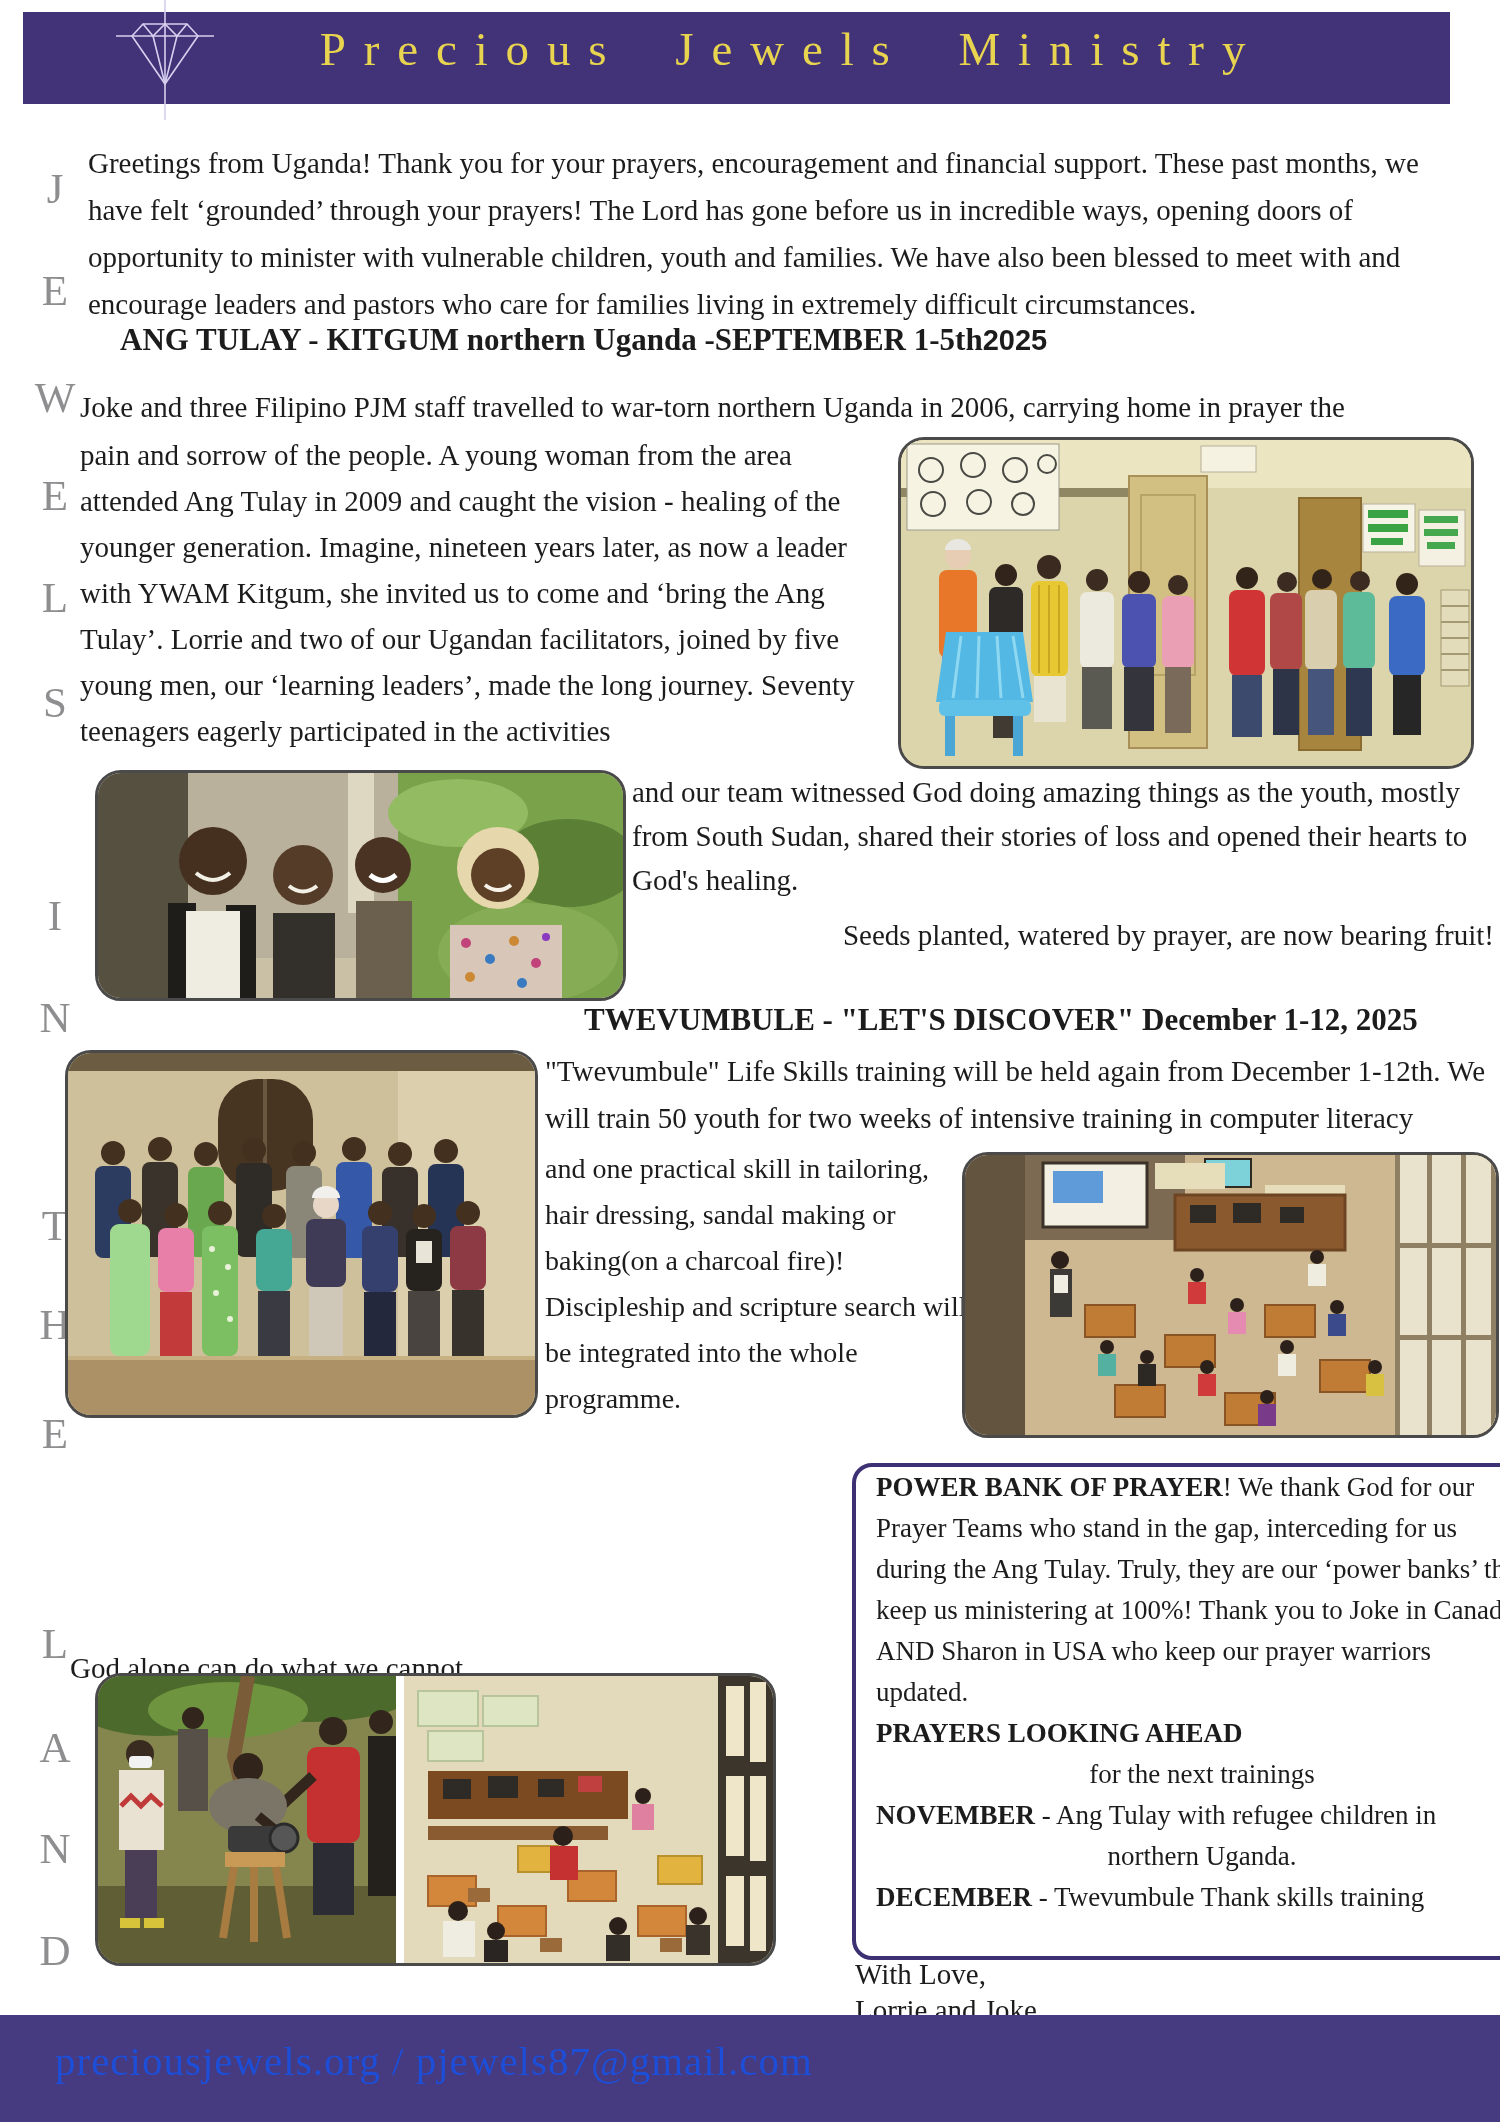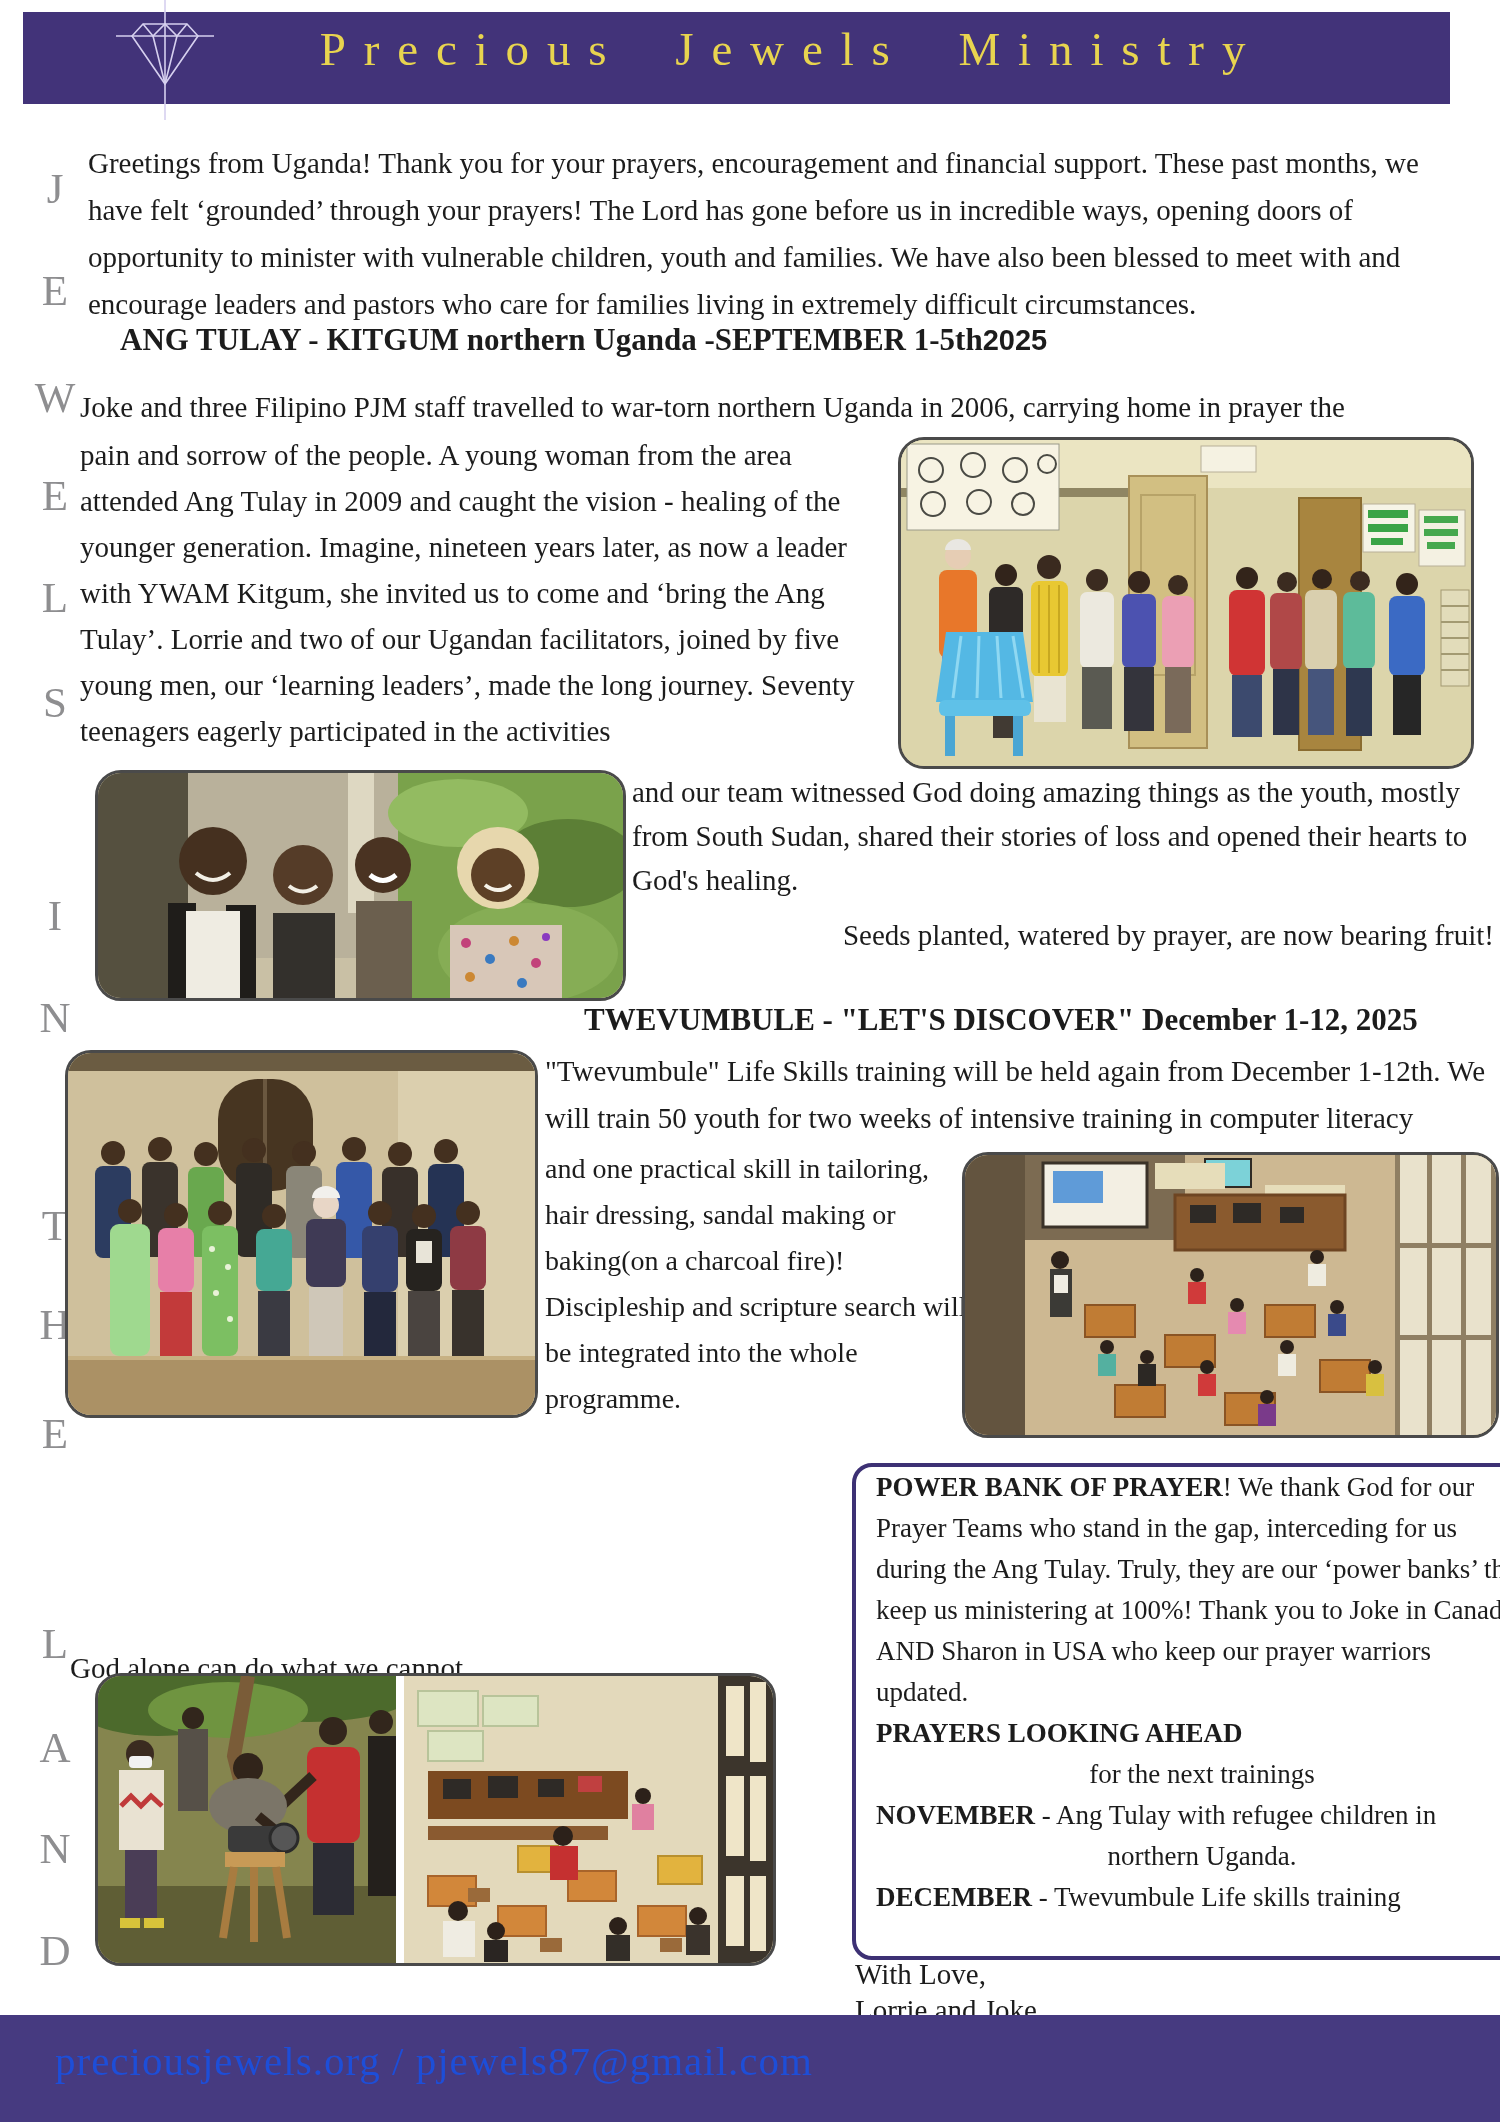--- a/index.html
+++ b/index.html
@@ -329,21 +329,21 @@
   </div>
 
   <div class="abs body-text" style="left:70px;top:1645px;">God alone can do what we cannot.</div>
 
   <div class="abs pbox">
     <p><span class="b">POWER BANK OF PRAYER</span><span>! We thank God for our Prayer Teams who stand in the gap, interceding for us during the Ang Tulay. Truly, they are our ‘power banks’ that keep us ministering at 100%! Thank you to Joke in Canada AND Sharon in USA who keep our prayer warriors updated.</span></p>
     <p class="b">PRAYERS LOOKING AHEAD</p>
     <p class="ctr">for the next trainings</p>
     <p><span class="b">NOVEMBER</span><span> - Ang Tulay with refugee children in</span></p>
     <p class="ctr">northern Uganda.</p>
-    <p><span class="b">DECEMBER</span><span> - Twevumbule Life skills training</span></p>
+    <p><span class="b">DECEMBER</span><span> - Twevumbule Thank skills training</span></p>
   </div>
 
   <div class="photo" style="left:95px;top:1673px;width:675px;height:287px;">
     <svg viewBox="0 0 675 287" preserveAspectRatio="none">
 
       <rect width="298" height="287" fill="#85854e"></rect>
       <rect y="210" width="298" height="77" fill="#5f5e35"></rect>
       <ellipse cx="60" cy="18" rx="95" ry="42" fill="#4c6a2c"></ellipse>
       <ellipse cx="210" cy="10" rx="115" ry="36" fill="#4c6a2c"></ellipse>
       <ellipse cx="130" cy="34" rx="80" ry="28" fill="#6f9440"></ellipse>

